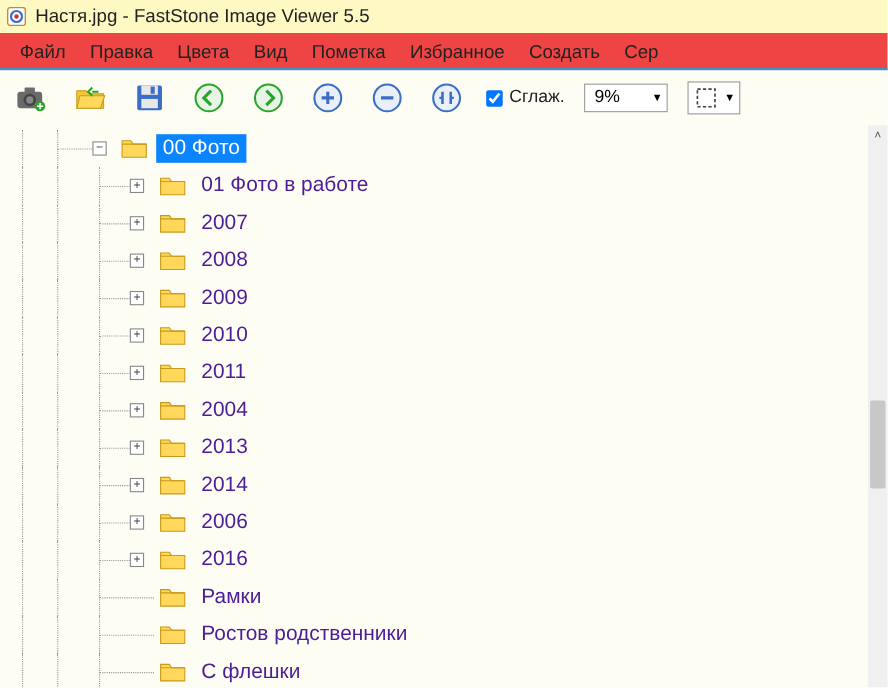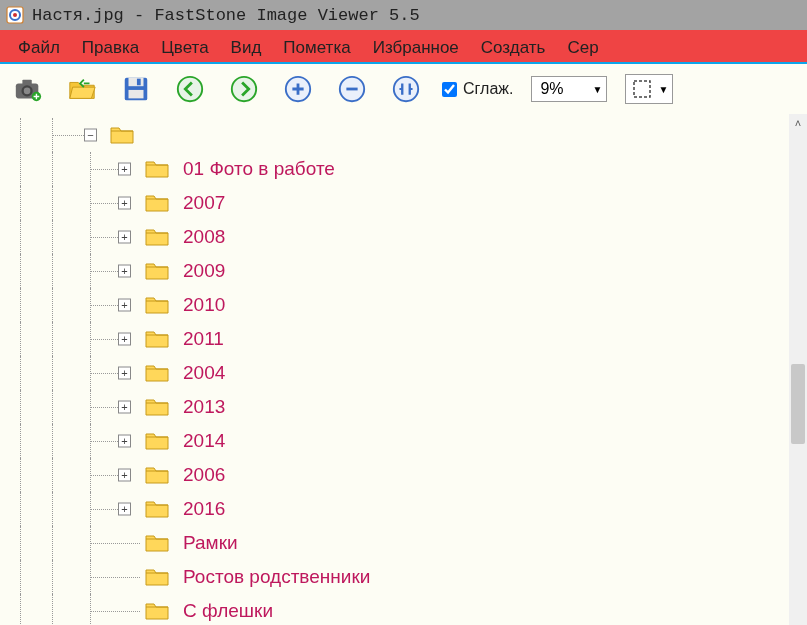--- a/index.html
+++ b/index.html
@@ -10,22 +10,21 @@
   width: 807px;
   height: 625px;
   overflow: hidden;
   position: relative;
 }
 .titlebar {
   display: flex;
   align-items: center;
   height: 30px;
   padding: 0 6px;
-  background: #a3a3a3;
-  font-family: Liberation Mono, monospace;
+  background: #fef9c3;
 }
 .titlebar .app-icon {
   width: 18px; height: 18px;
   margin-right: 8px;
 }
 .titlebar .title-text {
   font-size: 17px;
   color: #222;
 }
 .menubar {
@@ -134,21 +133,21 @@
   border-top: 1px dotted #999;
   top: 50%;
 }
 .folder-icon {
   width: 24px; height: 20px;
   flex-shrink: 0;
   margin-right: 8px;
 }
 .folder-label {
   font-size: 19px;
-  color: #be185d;
+  color: #4c1d95;
   padding: 2px 6px;
 }
 .folder-label.selected {
   background: #0a84ff;
   color: #fff;
 }
 .scroll-vert {
   position: absolute;
   right: 0; top: 114px; bottom: 0;
   width: 18px;
@@ -270,20 +269,21 @@
     <div class="connector">
       <div class="vline" style="left:20px"></div>
       <div class="vline" style="left:52px"></div>
       <div class="hline" style="left:52px;width:32px"></div>
       <div class="expand">−</div>
     </div>
     <span class="folder-icon"><svg viewBox="0 0 24 20">
             <path d="M1 3h8l2 3h12v12H1z" fill="#ffd75a" stroke="#c79a1a"></path>
             <path d="M1 6h22" stroke="#c79a1a"></path>
           </svg></span>
+    <span class="folder-label selected">00 Фото</span>
   </div>
       <div class="tree-row level-1">
     <div class="connector">
       <div class="vline" style="left:20px"></div>
       <div class="vline" style="left:52px"></div>
       <div class="vline" style="left:90px"></div>
       <div class="hline" style="left:90px;width:28px"></div>
       <div class="expand">+</div>
     </div>
     <span class="folder-icon"><svg viewBox="0 0 24 20">

